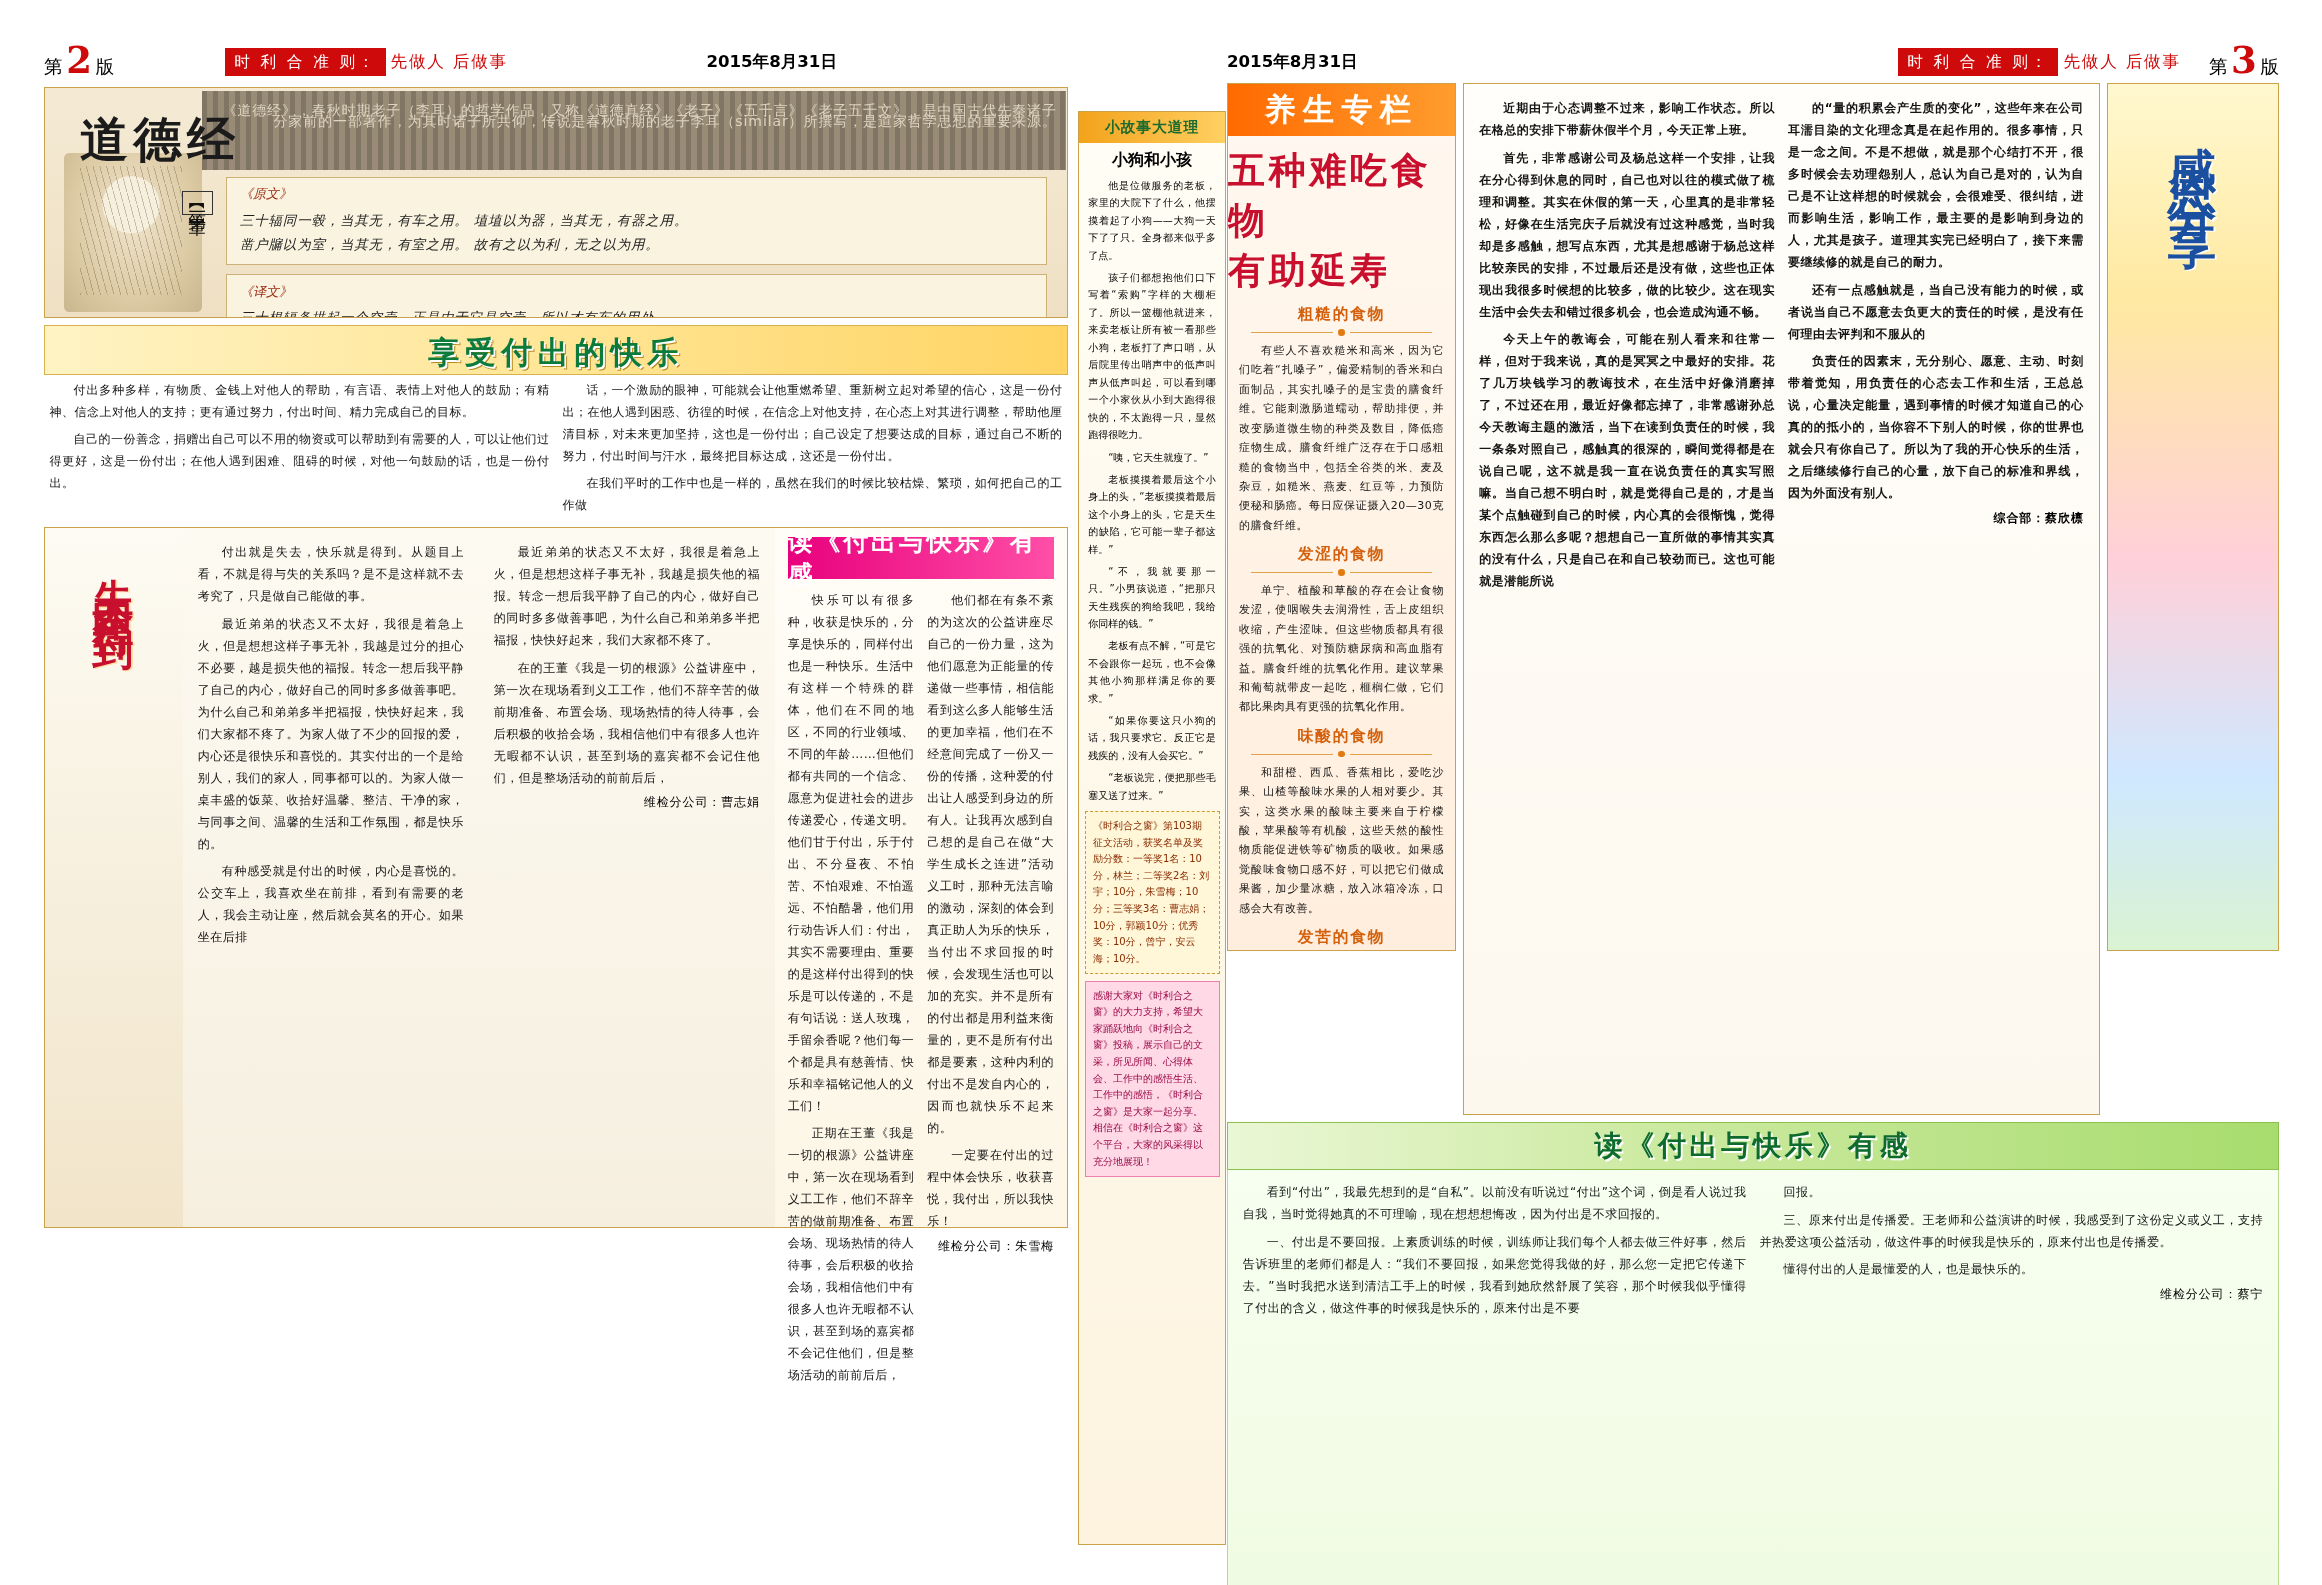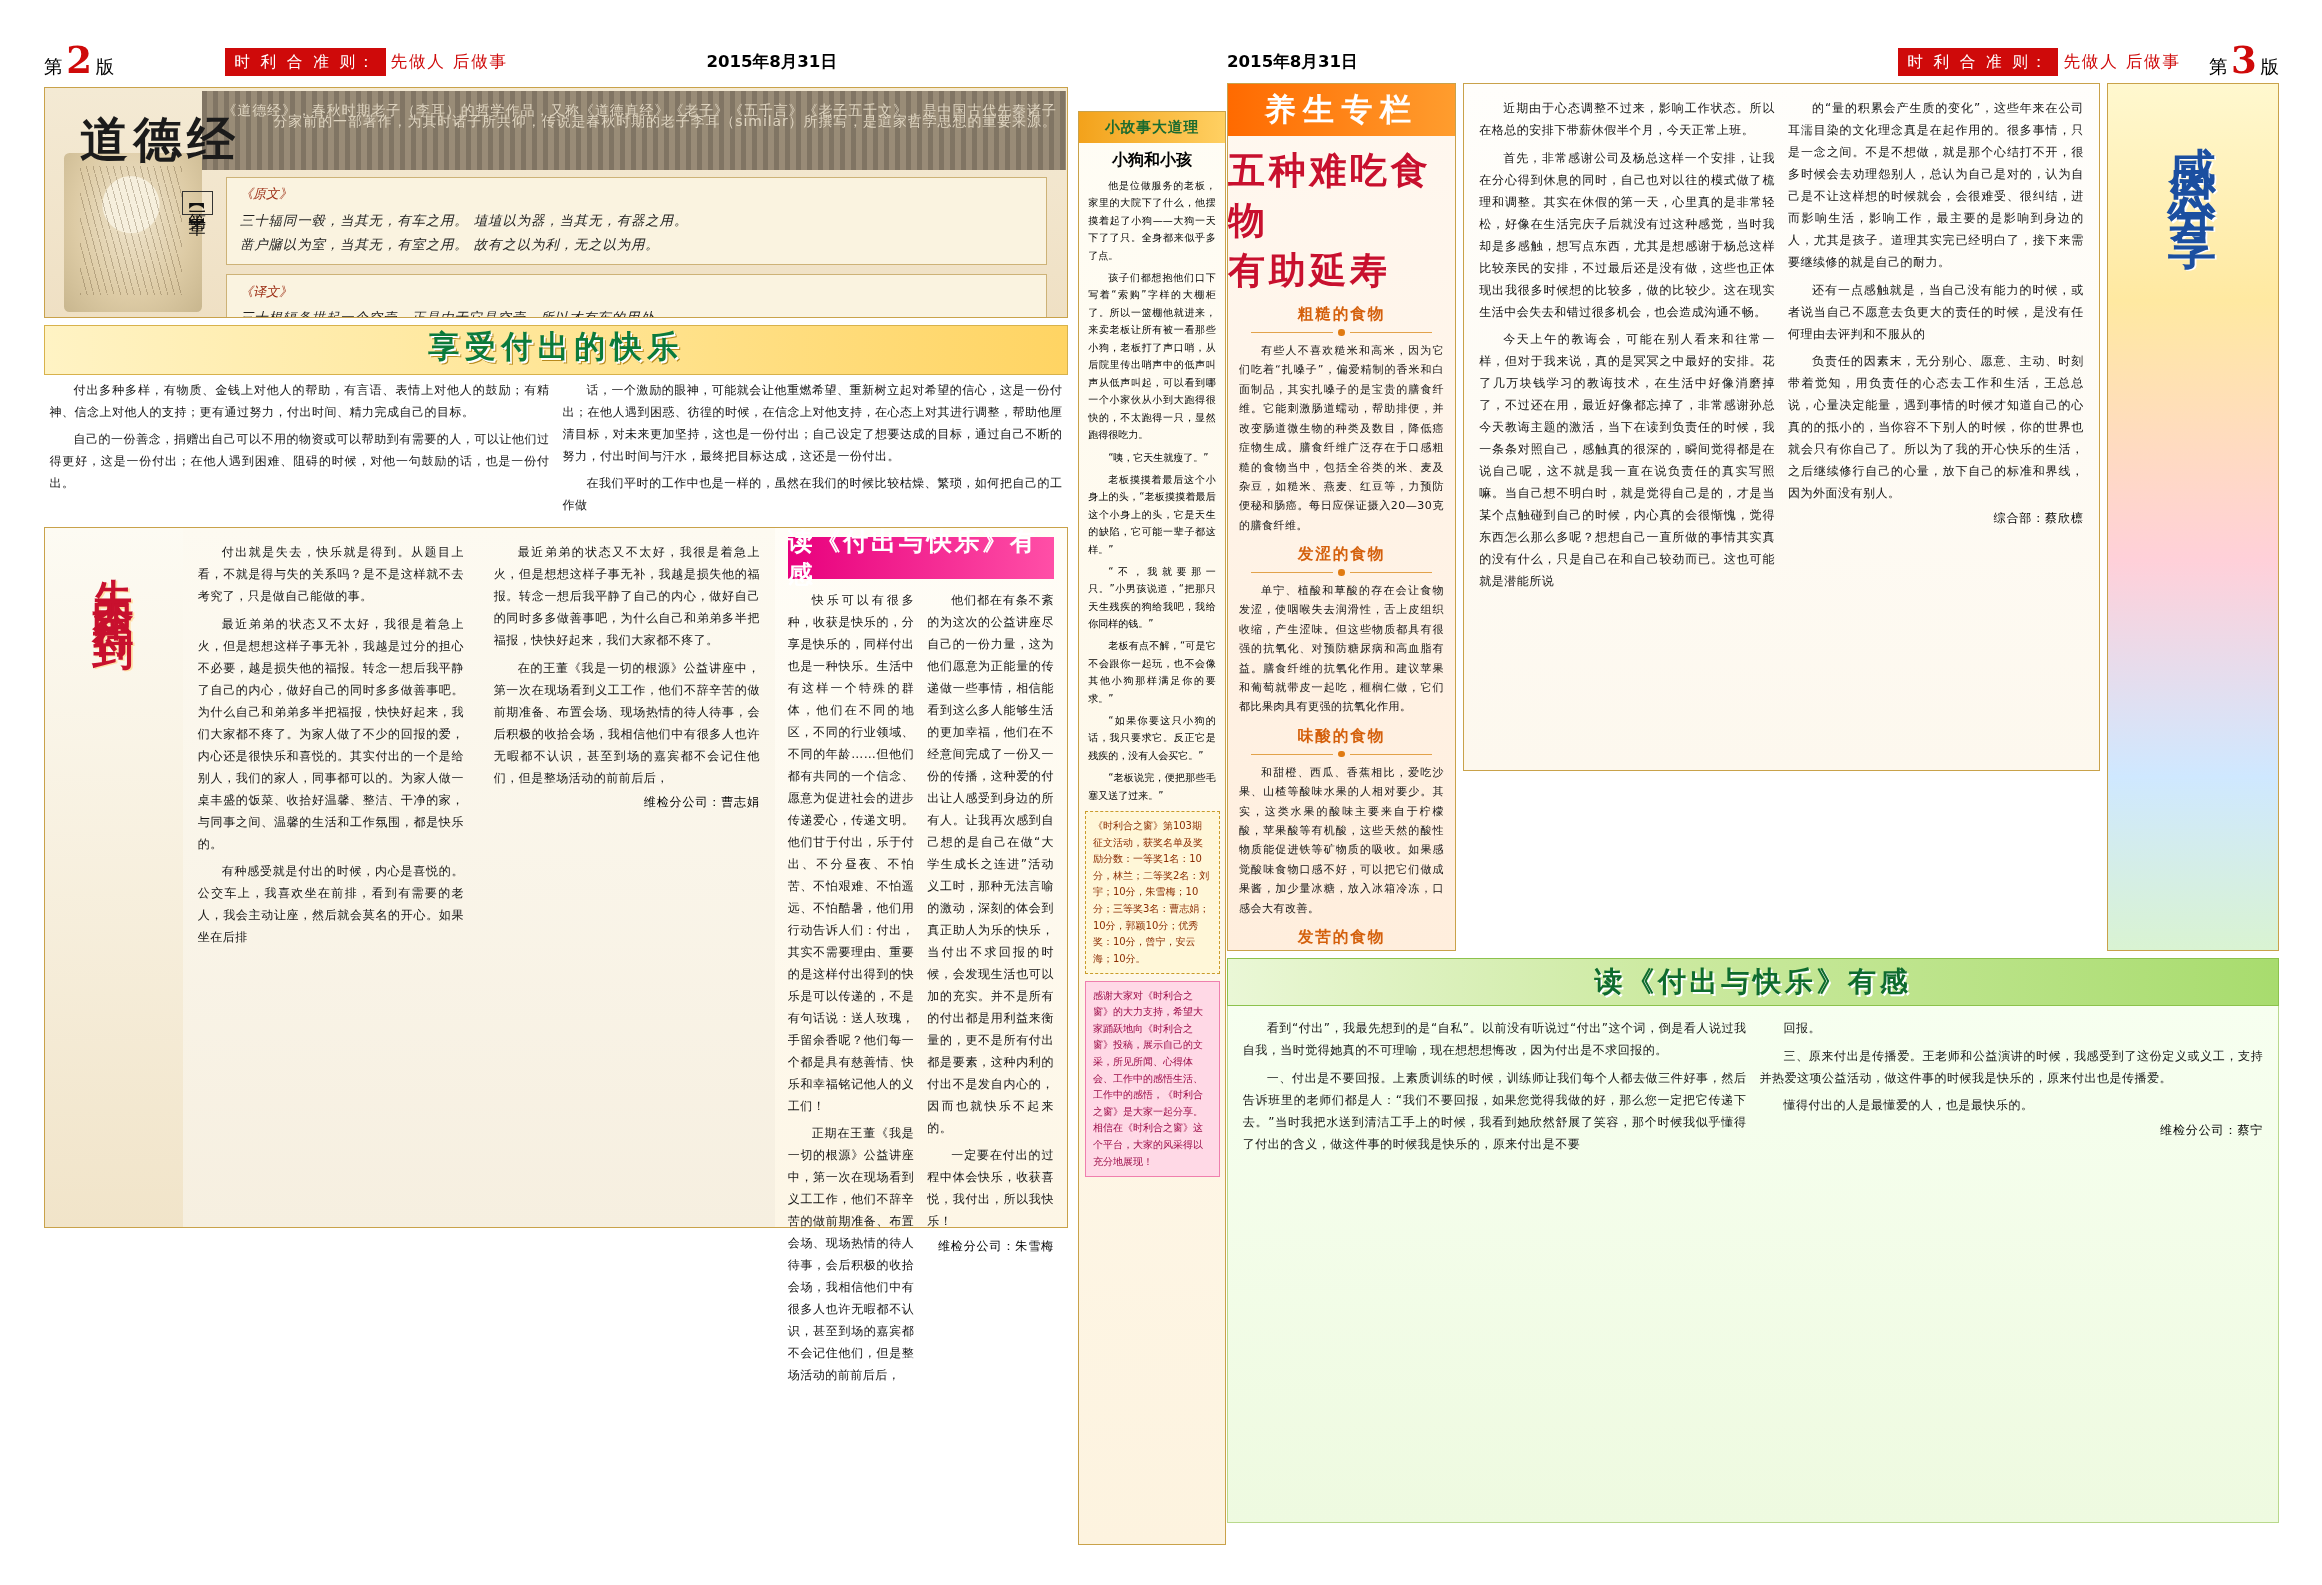--- a/index.html
+++ b/index.html
@@ -74,21 +74,21 @@
   .dao-panels { position:absolute; left:181px; top:89px; width:821px;font-style:italic; }
   .dao-panel { background:#faf3e0; border:0.9px solid #cdb277; margin-bottom:9.2px; padding:7.4px 13px; }
   .dao-lbl { font-size:13px; color:#9b2b12; margin-bottom:5.5px; }
   .dao-line { font-size:13.4px; line-height:24px; color:#1d1d1d; letter-spacing:0.9px; }
 
   
   .banner {
     position:relative; height:50px; margin:7.4px 0 3.7px 0;
     background:linear-gradient(90deg,#fff3c4,#ffe79b 45%,#ffd463);
     border:0.9px solid #d8b24b;
-    display:flex; align-items:flex-start; justify-content:center;
+    display:flex; align-items:flex-end; justify-content:center;
   }
   .banner span{
     font-size:31px; font-weight:bold; letter-spacing:5.5px;
     color:#0b7a3b;
     text-shadow:1.8px 1.8px 0 #fff, 2.8px 2.8px 0 #b98a1c;
     font-family:"DejaVu Serif", serif;
   }
 
   .cols { display:flex; gap:13px; }
   .col { flex:1; }
@@ -337,21 +337,21 @@
               <b></b>
               <i></i>
             </div>
           <p class="para" style="font-size:11px;line-height:19.4px;">和甜橙、西瓜、香蕉相比，爱吃沙果、山楂等酸味水果的人相对要少。其实，这类水果的酸味主要来自于柠檬酸，苹果酸等有机酸，这些天然的酸性物质能促进铁等矿物质的吸收。如果感觉酸味食物口感不好，可以把它们做成果酱，加少量冰糖，放入冰箱冷冻，口感会大有改善。</p>
 
           <div class="subhead">发苦的食物</div>
 
         </div>
       </div>
 
-      <div style="flex:1;border:1.8px solid #c9a24a;background:linear-gradient(#fffefb,#fdf8ee);padding:13px 14.8px;height:688px;overflow:hidden;">
+      <div style="flex:1;border:1.8px solid #c9a24a;background:linear-gradient(#fffefb,#fdf8ee);padding:13px 14.8px;height:1032px;overflow:hidden;font-weight:bold;">
         <div class="cols">
           <div class="col">
             <p class="para">近期由于心态调整不过来，影响工作状态。所以在格总的安排下带薪休假半个月，今天正常上班。</p>
             <p class="para">首先，非常感谢公司及杨总这样一个安排，让我在分心得到休息的同时，自己也对以往的模式做了梳理和调整。其实在休假的第一天，心里真的是非常轻松，好像在生活完庆子后就没有过这种感觉，当时我却是多感触，想写点东西，尤其是想感谢于杨总这样比较亲民的安排，不过最后还是没有做，这些也正体现出我很多时候想的比较多，做的比较少。这在现实生活中会失去和错过很多机会，也会造成沟通不畅。</p>
             <p class="para">今天上午的教诲会，可能在别人看来和往常一样，但对于我来说，真的是冥冥之中最好的安排。花了几万块钱学习的教诲技术，在生活中好像消磨掉了，不过还在用，最近好像都忘掉了，非常感谢孙总今天教诲主题的激活，当下在读到负责任的时候，我一条条对照自己，感触真的很深的，瞬间觉得都是在说自己呢，这不就是我一直在说负责任的真实写照嘛。当自己想不明白时，就是觉得自己是的，才是当某个点触碰到自己的时候，内心真的会很惭愧，觉得东西怎么那么多呢？想想自己一直所做的事情其实真的没有什么，只是自己在和自己较劲而已。这也可能就是潜能所说</p>
           </div>
           <div class="col">
             <p class="para">的“量的积累会产生质的变化”，这些年来在公司耳濡目染的文化理念真是在起作用的。很多事情，只是一念之间。不是不想做，就是那个心结打不开，很多时候会去劝理怨别人，总认为自己是对的，认为自己是不让这样想的时候就会，会很难受、很纠结，进而影响生活，影响工作，最主要的是影响到身边的人，尤其是孩子。道理其实完已经明白了，接下来需要继续修的就是自己的耐力。</p>
             <p class="para">还有一点感触就是，当自己没有能力的时候，或者说当自己不愿意去负更大的责任的时候，是没有任何理由去评判和不服从的</p>
             <p class="para">负责任的因素末，无分别心、愿意、主动、时刻带着觉知，用负责任的心态去工作和生活，王总总说，心量决定能量，遇到事情的时候才知道自己的心真的的抵小的，当你容不下别人的时候，你的世界也就会只有你自己了。所以为了我的开心快乐的生活，之后继续修行自己的心量，放下自己的标准和界线，因为外面没有别人。</p>

